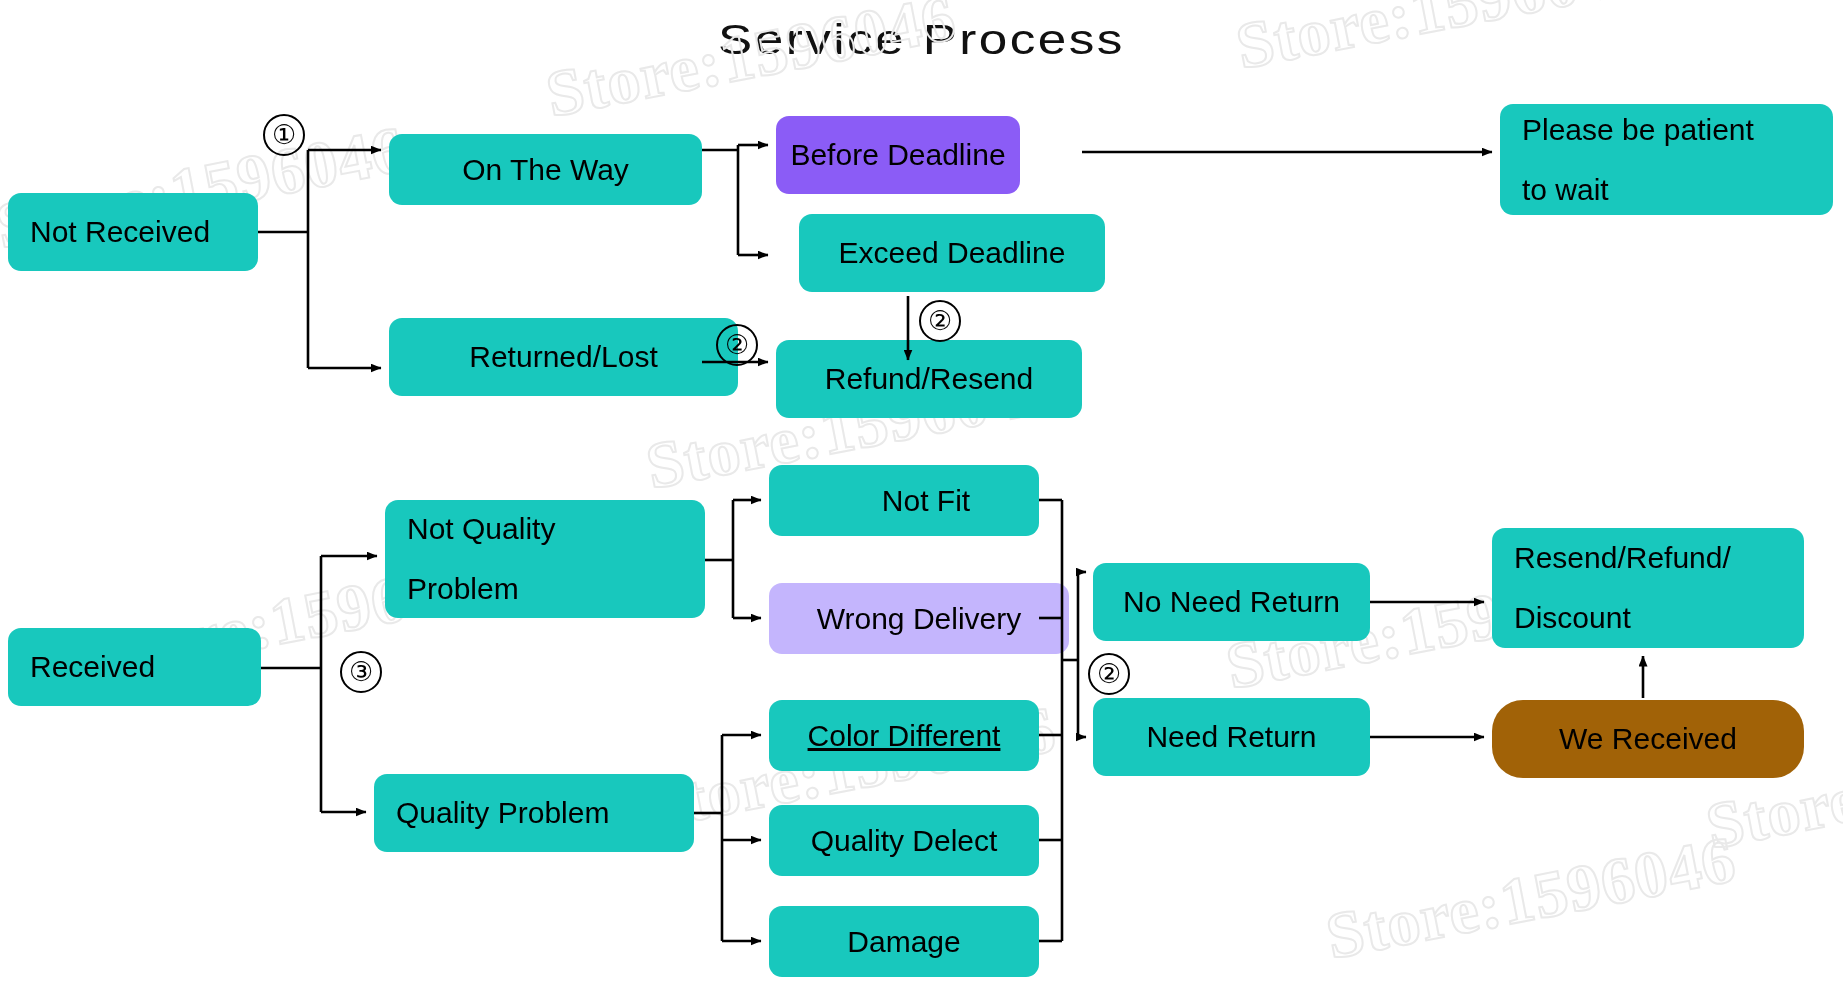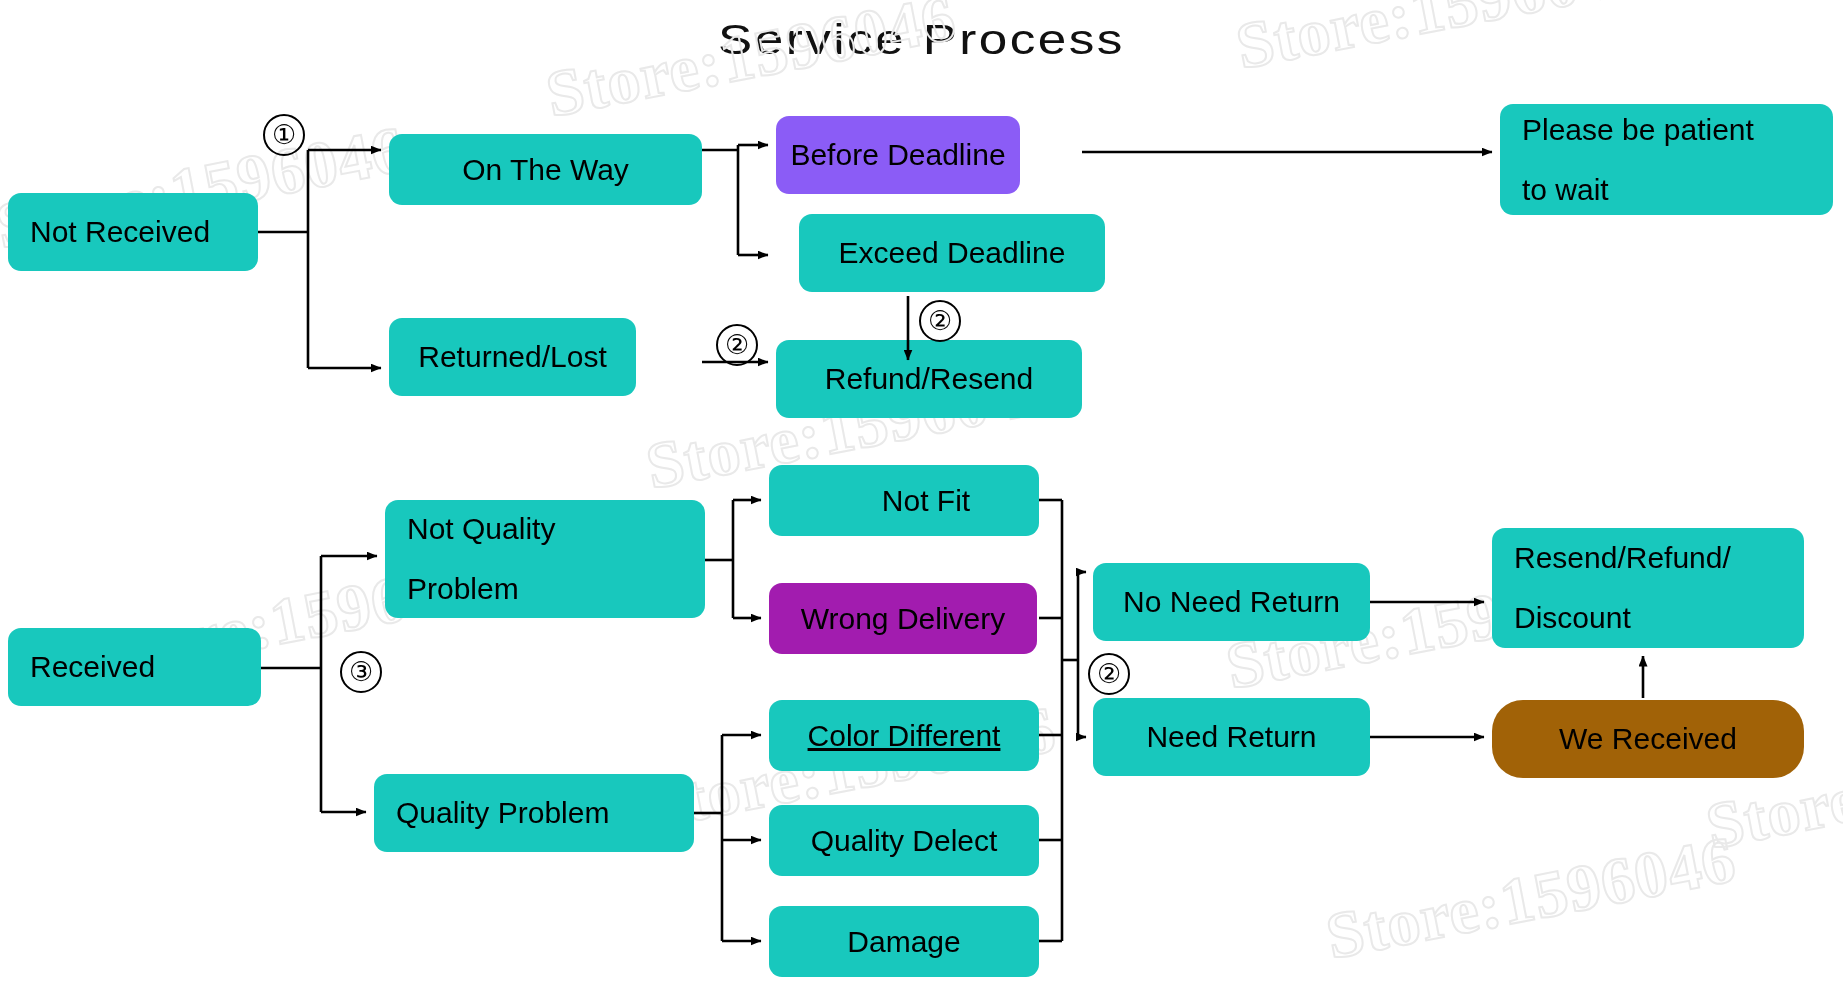--- a/index.html
+++ b/index.html
@@ -112,21 +112,21 @@
 
   <div class="title">Service Process</div>
 
   <div id="node-layer">
       <div class="node lead" style="left: 8px; top: 193px; width: 250px; height: 78px; background: rgb(24, 200, 189);">
         <span class="txt">Not Received</span>
       </div>
       <div class="node center" style="left: 389px; top: 114px; width: 313px; height: 71px; background: rgb(24, 200, 189); margin-top: 20px;">
         <span class="txt">On The Way</span>
       </div>
-      <div class="node center" style="left: 389px; top: 318px; width: 247px; height: 78px; background: rgb(24, 200, 189);">
+      <div class="node center" style="left: 389px; top: 318px; width: 349px; height: 78px; background: rgb(24, 200, 189);">
         <span class="txt">Returned/Lost</span>
       </div>
       <div class="node center" style="left: 776px; top: 106px; width: 244px; height: 78px; background: #8b5cf6; margin-top: 10px;">
         <span class="txt">Before Deadline</span>
       </div>
       <div class="node center" style="left: 799px; top: 214px; width: 306px; height: 78px; background: rgb(24, 200, 189);">
         <span class="txt">Exceed Deadline</span>
       </div>
       <div class="node center" style="left: 776px; top: 340px; width: 306px; height: 78px; background: rgb(24, 200, 189);">
         <span class="txt">Refund/Resend</span>
@@ -141,21 +141,21 @@
       <div class="node lead two-line" style="left: 385px; top: 500px; width: 320px; height: 118px; background: rgb(24, 200, 189);">
         <span class="txt">Not Quality</span>
         <span class="txt">Problem</span>
       </div>
       <div class="node lead" style="left: 374px; top: 774px; width: 320px; height: 78px; background: rgb(24, 200, 189);">
         <span class="txt">Quality Problem</span>
       </div>
       <div class="node center" style="left: 769px; top: 465px; width: 270px; height: 71px; background: rgb(24, 200, 189); padding-left: 44px;">
         <span class="txt">Not Fit</span>
       </div>
-      <div class="node center" style="left: 769px; top: 583px; width: 268px; height: 71px; background: #a21caf;">
+      <div class="node center" style="left: 769px; top: 583px; width: 300px; height: 71px; background: #c4b5fd;">
         <span class="txt">Wrong Delivery</span>
       </div>
       <div class="node center" style="left: 769px; top: 700px; width: 270px; height: 71px; background: rgb(24, 200, 189); text-decoration: underline;">
         <span class="txt">Color Different</span>
       </div>
       <div class="node center" style="left: 769px; top: 805px; width: 270px; height: 71px; background: rgb(24, 200, 189);">
         <span class="txt">Quality Delect</span>
       </div>
       <div class="node center" style="left: 769px; top: 906px; width: 270px; height: 71px; background: rgb(24, 200, 189);">
         <span class="txt">Damage</span>

